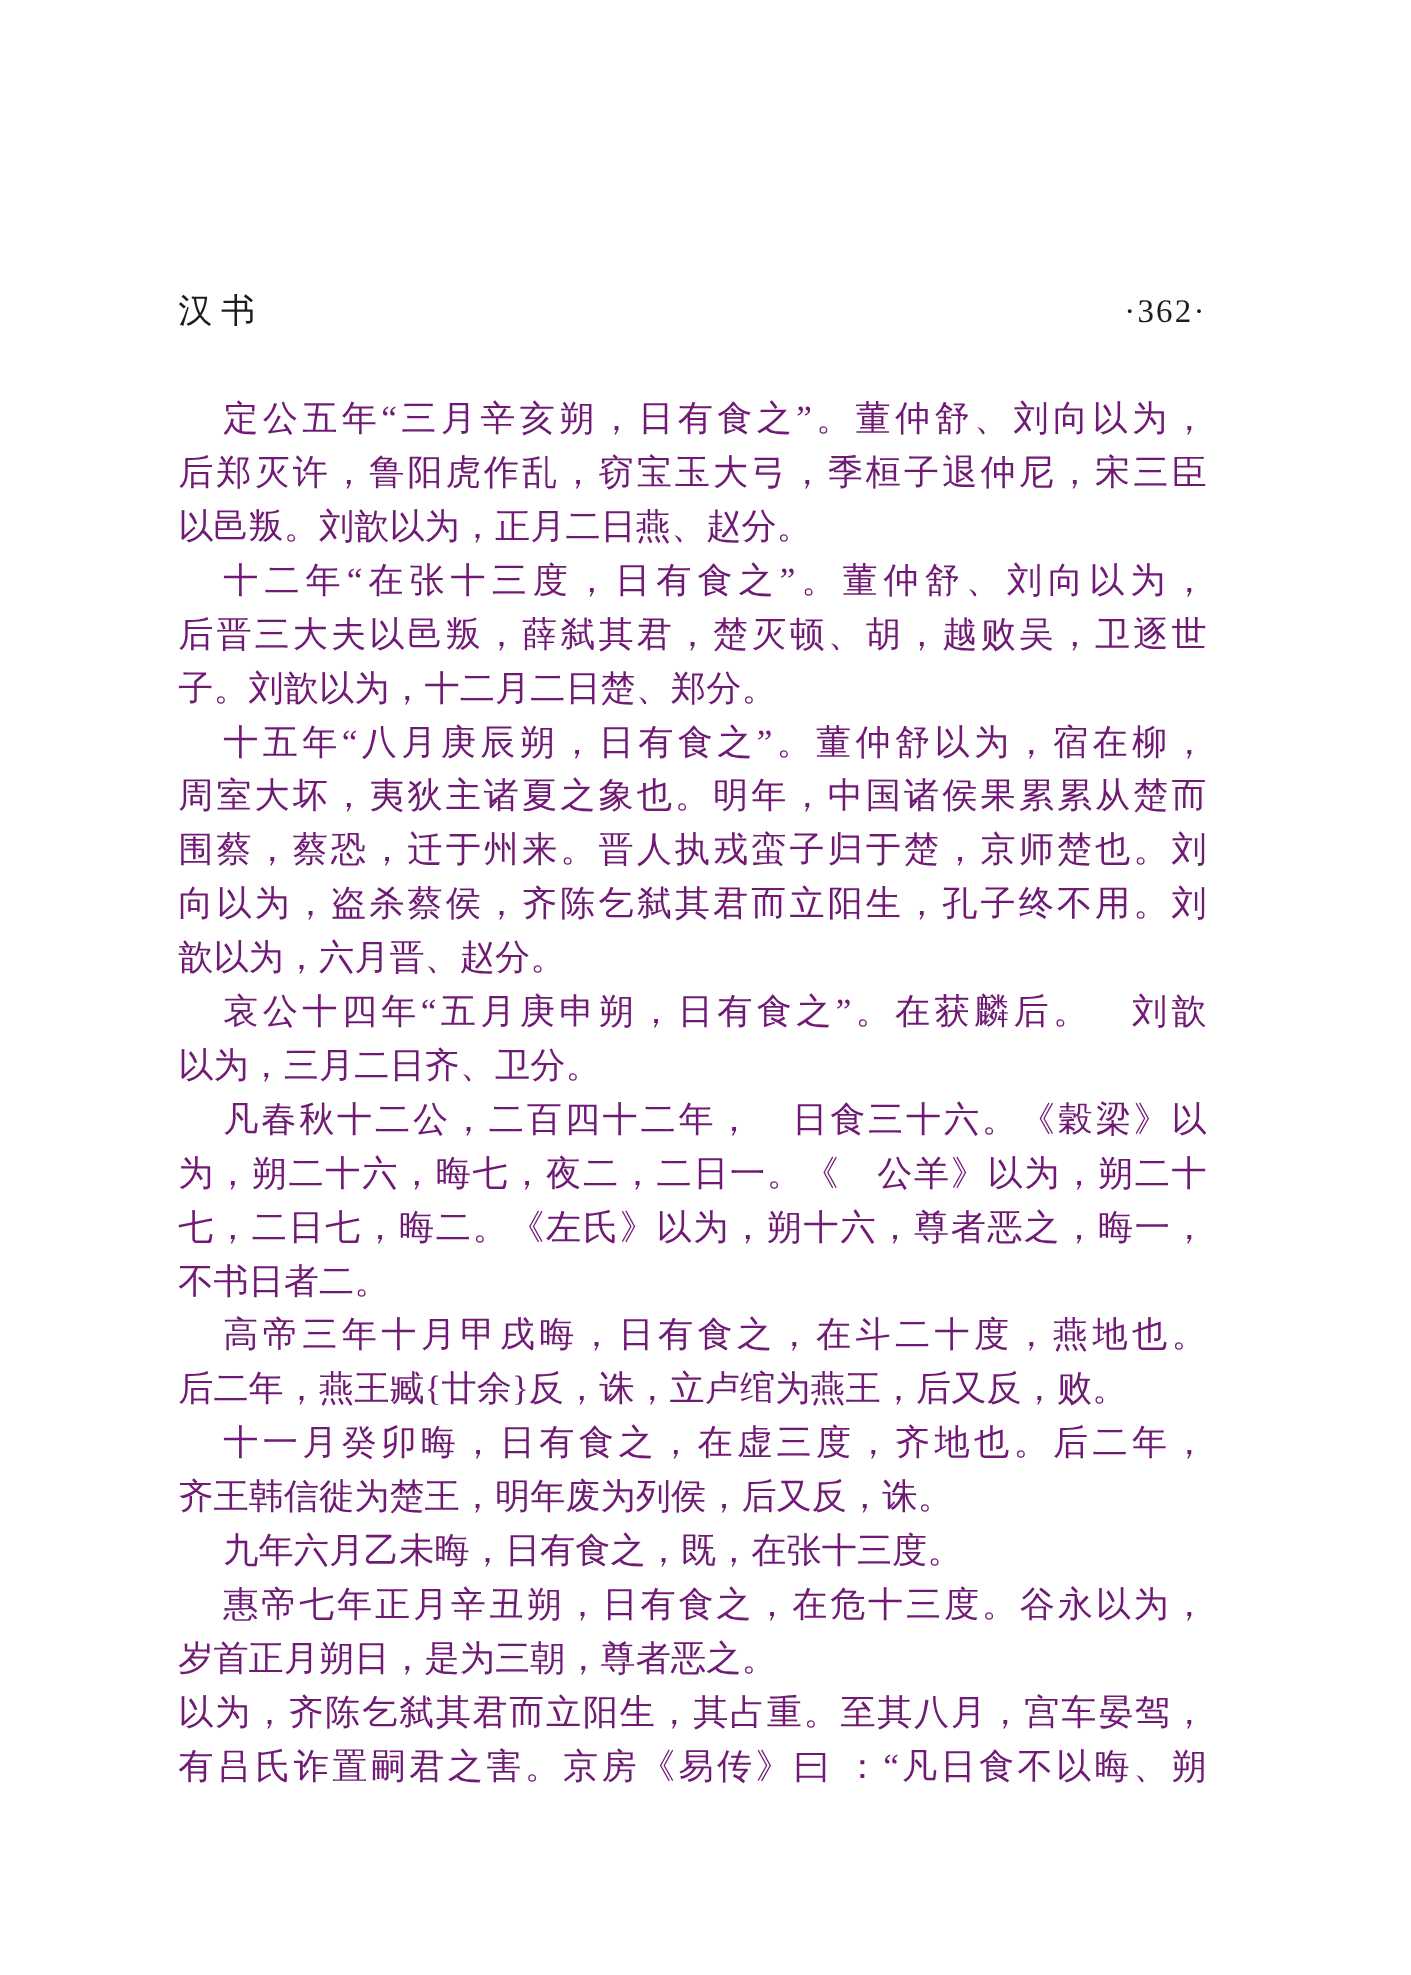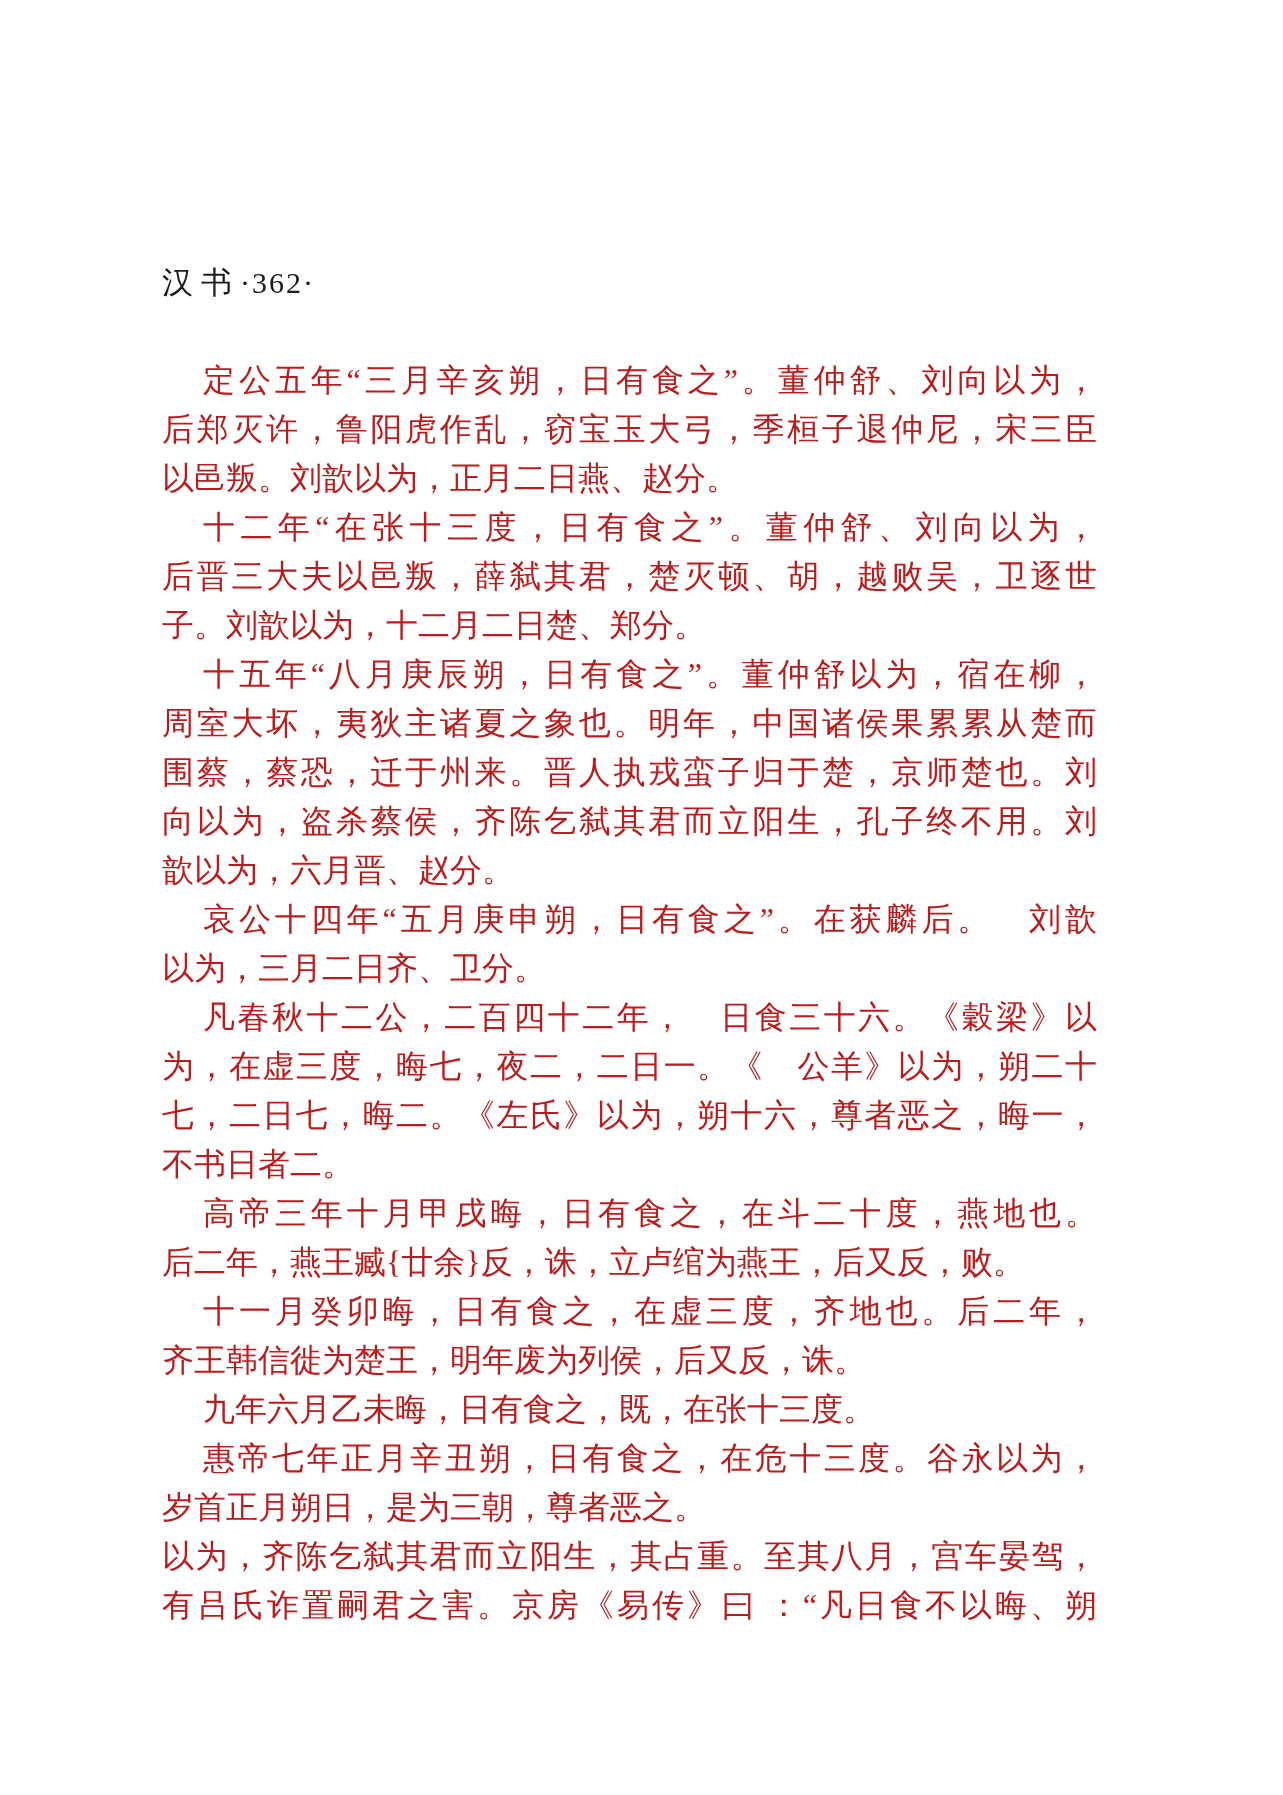--- a/index.html
+++ b/index.html
@@ -11,20 +11,21 @@
     color: #1c1c1c;
     font-family: "Liberation Serif", "DejaVu Serif", serif;
     overflow: hidden;
   }
   .header {
     position: absolute;
     left: 162px;
     top: 262px;
     width: 935px;
     display: flex;
+    justify-content: space-between;
     align-items: baseline;
   }
   .book-title {
     font-size: 31px;
     letter-spacing: 8px;
   }
   .page-number {
     font-size: 30px;
     letter-spacing: 2px;
   }
@@ -32,21 +33,21 @@
     position: absolute;
     left: 162px;
     top: 356px;
     width: 935px;
   }
   .line {
     font-size: 32px;
     line-height: 49px;
     height: 49px;
     text-align: left;
-    color: #b91c1c;
+    color: #701a75;
   }
   .line.fill {
     text-align: justify;
     text-align-last: justify;
   }
   .line.indent {
     padding-left: 41px;
   }
 </style>
 </head>
@@ -65,21 +66,21 @@
       <div class="line fill">后晋三大夫以邑叛，薛弑其君，楚灭顿、胡，越败吴，卫逐世</div>
       <div class="line">子。刘歆以为，十二月二日楚、郑分。</div>
       <div class="line indent fill">十五年“八月庚辰朔，日有食之”。董仲舒以为，宿在柳，</div>
       <div class="line fill">周室大坏，夷狄主诸夏之象也。明年，中国诸侯果累累从楚而</div>
       <div class="line fill">围蔡，蔡恐，迁于州来。晋人执戎蛮子归于楚，京师楚也。刘</div>
       <div class="line fill">向以为，盗杀蔡侯，齐陈乞弑其君而立阳生，孔子终不用。刘</div>
       <div class="line">歆以为，六月晋、赵分。</div>
       <div class="line indent fill">哀公十四年“五月庚申朔，日有食之”。在获麟后。　刘歆</div>
       <div class="line">以为，三月二日齐、卫分。</div>
       <div class="line indent fill">凡春秋十二公，二百四十二年，　日食三十六。《穀梁》以</div>
-      <div class="line fill">为，在虚三度，晦七，夜二，二日一。《　公羊》以为，朔二十</div>
+      <div class="line fill">为，朔二十六，晦七，夜二，二日一。《　公羊》以为，朔二十</div>
       <div class="line fill">七，二日七，晦二。《左氏》以为，朔十六，尊者恶之，晦一，</div>
       <div class="line">不书日者二。</div>
       <div class="line indent fill">高帝三年十月甲戌晦，日有食之，在斗二十度，燕地也。</div>
       <div class="line">后二年，燕王臧{廿余}反，诛，立卢绾为燕王，后又反，败。</div>
       <div class="line indent fill">十一月癸卯晦，日有食之，在虚三度，齐地也。后二年，</div>
       <div class="line">齐王韩信徙为楚王，明年废为列侯，后又反，诛。</div>
       <div class="line indent">九年六月乙未晦，日有食之，既，在张十三度。</div>
       <div class="line indent fill">惠帝七年正月辛丑朔，日有食之，在危十三度。谷永以为，</div>
       <div class="line">岁首正月朔日，是为三朝，尊者恶之。</div>
       <div class="line fill">以为，齐陈乞弑其君而立阳生，其占重。至其八月，宫车晏驾，</div>

